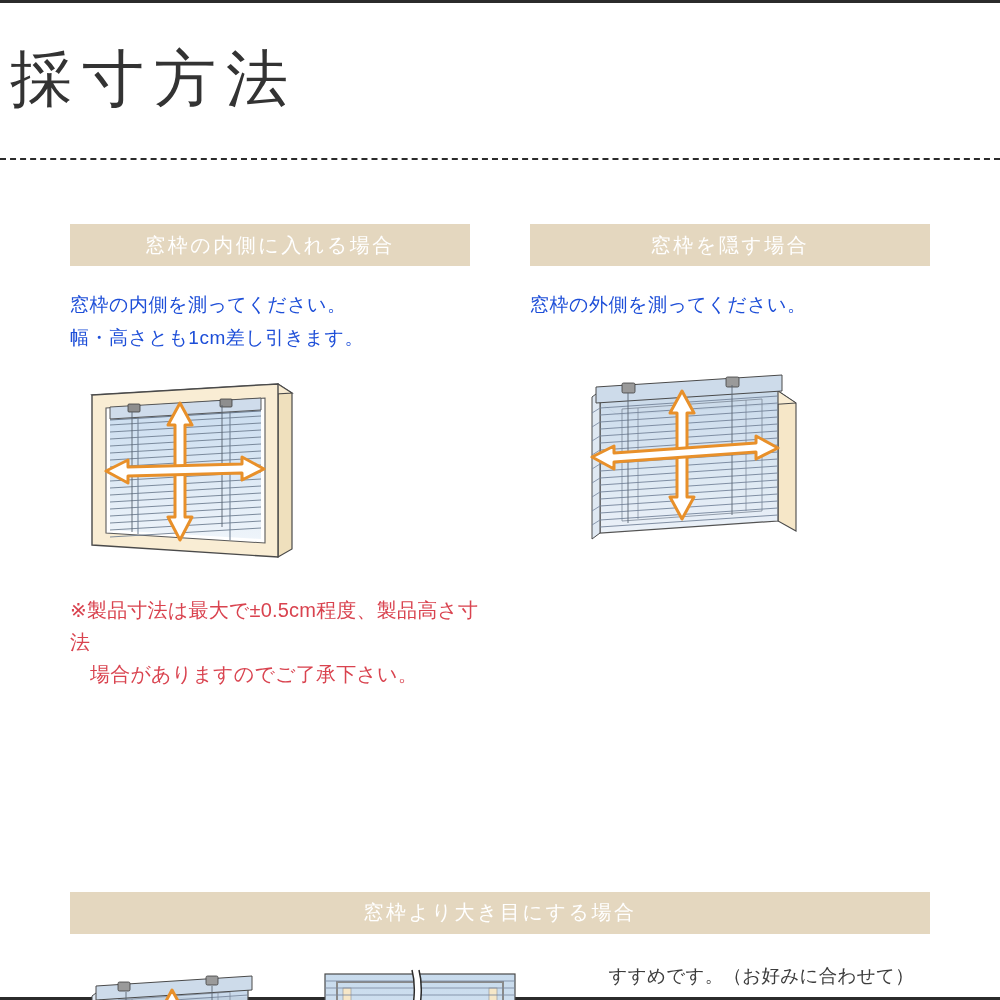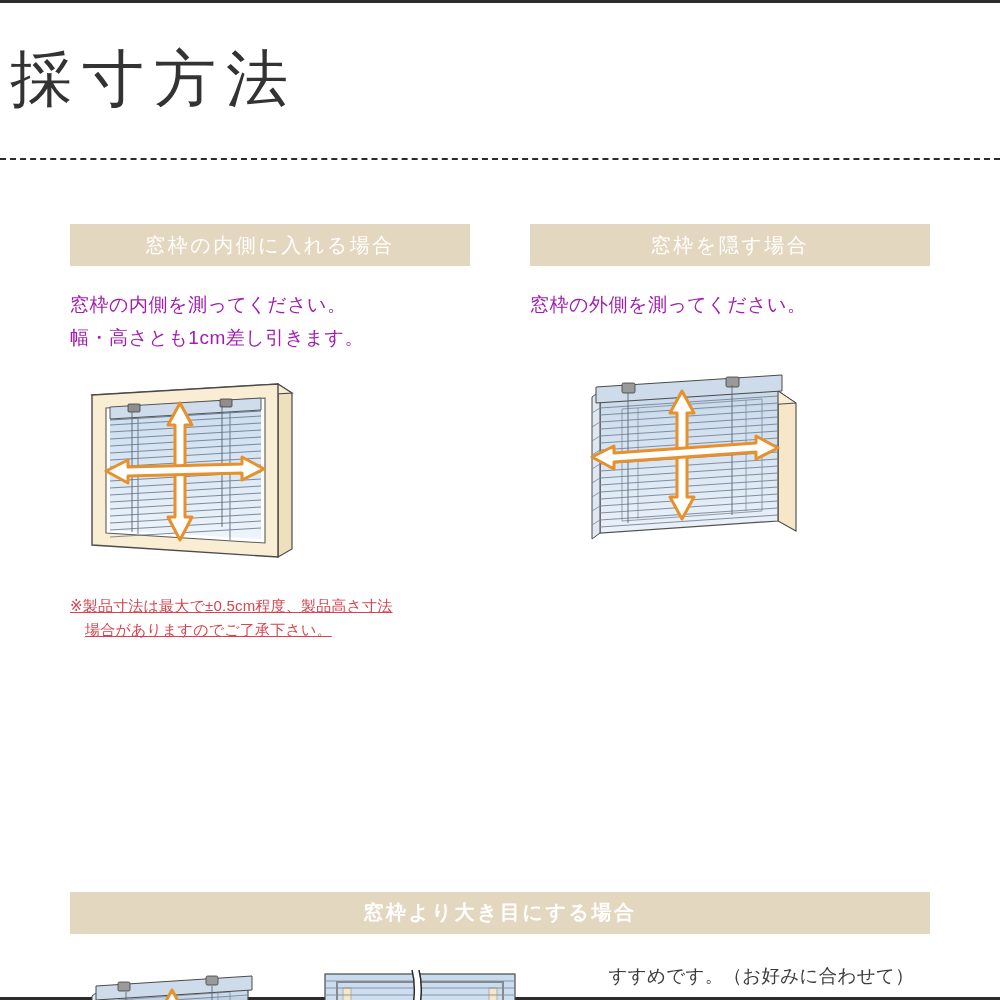--- a/index.html
+++ b/index.html
@@ -63,35 +63,34 @@
     background: #e4d7bf;
     height: 42px;
     display: flex;
     align-items: center;
     justify-content: center;
     color: #ffffff;
     font-size: 20px;
     letter-spacing: 2.5px;
     font-weight: 500;
   }
-  .bar-wide { width: 860px; font-weight: bold; }
+  .bar-wide { width: 860px; }
 
   .body-text {
     margin-top: 22px;
     font-size: 19px;
     line-height: 1.75;
-    color: #a21caf;
+    color: #1d4ed8;
     letter-spacing: 0.5px;
   }
   .note-text {
-    font-size: 15px;
+    font-size: 20px;
     line-height: 1.6;
     color: #d9434f;
     letter-spacing: 0.2px;
-    text-decoration: underline;
   }
   .note-text .ind { display: block; text-indent: 1em; }
   .note-red-left { position: absolute; left: 0; top: 370px; width: 410px; }
   .note-red-right { position: absolute; left: 0; top: 370px; width: 410px; }
 
   .fig { position: relative; }
   .fig-left  { margin-top: 22px; height: 185px; }
   .fig-right { margin-top: 40px; height: 185px; }
 
   

